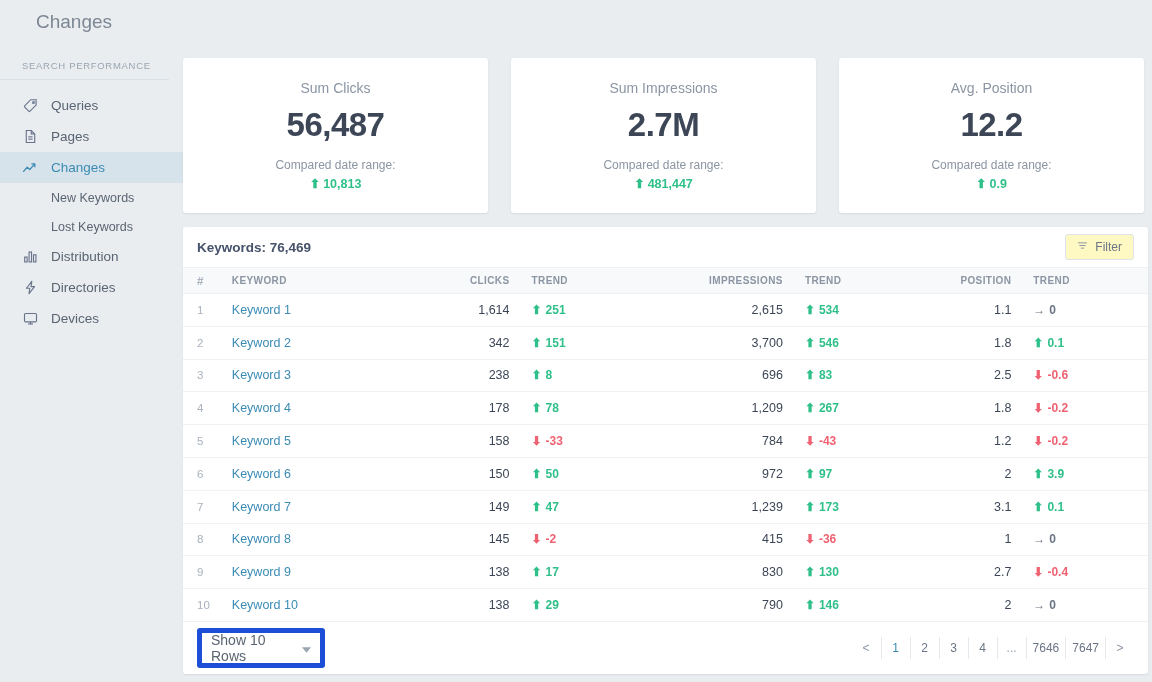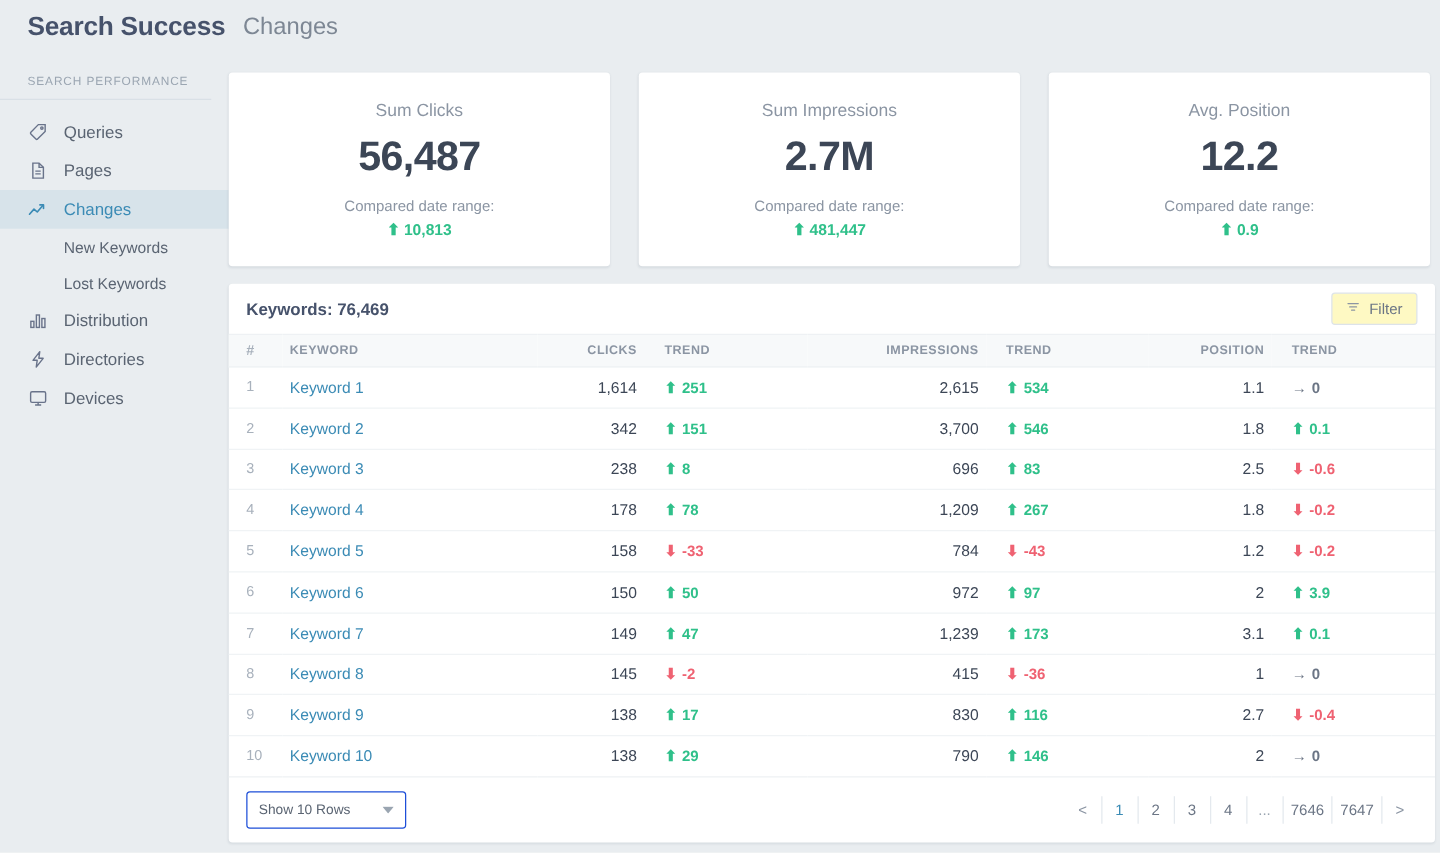--- a/index.html
+++ b/index.html
@@ -127,42 +127,41 @@
   .trendcell { display: flex; align-items: center; gap: 4px; font-size: 12px; font-weight: bold; }
 
   thead .c-num { text-align: right; }
 
   .table-foot {
     height: 52px; display: flex; align-items: center;
     justify-content: space-between; padding: 0 14px;
   }
   .rows-select {
     display:flex; align-items:center; justify-content:space-between;
-    width: 128px; height: 30px;
-    border: 1px solid #1d4ed8; border-radius: 3px;
-    padding: 0 9px; font-size: 11px; color: #5a6472;
+    width: 128px; height: 40px;
+    border: 5px solid #1d4ed8; border-radius: 3px;
+    padding: 0 9px; font-size: 14px; color: #5a6472;
     background:#fff; cursor:pointer;
   }
   .pager { display: flex; align-items: center; }
   .pg {
     min-width: 29px; height: 22px; display:flex; align-items:center;
     justify-content:center; font-size: 12px; color: #6b7585;
     border-left: 1px solid #e4e9ee; padding: 0 6px; cursor:pointer;
   }
   .pg:first-child { border-left: none; }
   .pg.active { color: #3b8bb5; }
   .pg.nav { border-left: none; color:#8b95a3; }
   .pg.ell { color:#9aa5b1; border-left:none; }
   .pg.sep { border-left: 1px solid #e4e9ee; }
 </style>
 </head>
 <body>
 
 <div class="topbar">
-  <span class="brand">Search Success</span>
   <span class="page-title">Changes</span>
 </div>
 
 <div class="body-wrap">
 
   <div class="sidebar">
     <div class="side-label">SEARCH PERFORMANCE</div>
 
     <div class="side-item">
       <span class="ico">
@@ -508,21 +507,21 @@
               <td class="c-trend">
                 <span class="trendcell up">
                   <span>⬆</span>
                   <span>17</span>
                 </span>
               </td>
               <td class="c-num c-impr">830</td>
               <td class="c-trend">
                 <span class="trendcell up">
                   <span>⬆</span>
-                  <span>116</span>
+                  <span>130</span>
                 </span>
               </td>
               <td class="c-num c-pos">2.7</td>
               <td class="c-trend">
                 <span class="trendcell down">
                   <span>⬇</span>
                   <span>-0.4</span>
                 </span>
               </td>
             </tr>

